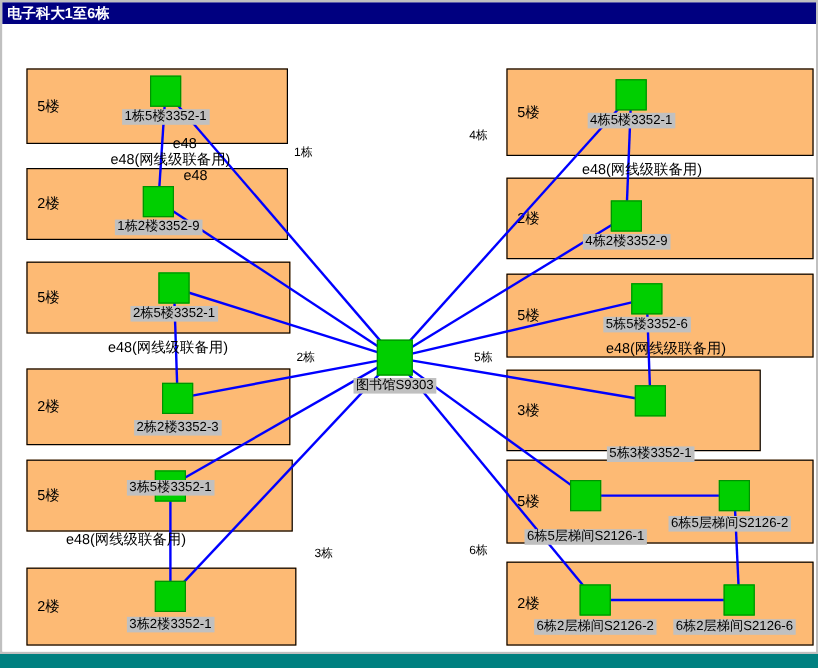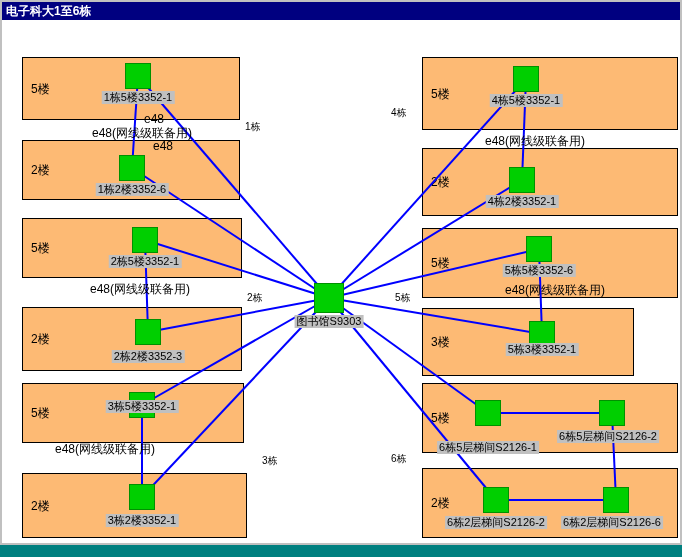--- a/index.html
+++ b/index.html
@@ -146,30 +146,30 @@
     <div class="node" style="left:511px;top:46px"></div>
     <div class="node" style="left:507px;top:147px"></div>
     <div class="node" style="left:524px;top:216px"></div>
     <div class="node" style="left:527px;top:301px"></div>
     <div class="node" style="left:473px;top:380px"></div>
     <div class="node" style="left:597px;top:380px"></div>
     <div class="node" style="left:481px;top:467px"></div>
     <div class="node" style="left:601px;top:467px"></div>
 
     <span class="nlabel" style="left:136px;top:71px">1栋5楼3352-1</span>
-    <span class="nlabel" style="left:130px;top:163px">1栋2楼3352-6</span>
+    <span class="nlabel" style="left:130px;top:163px">1栋2楼3352-9</span>
     <span class="nlabel" style="left:143px;top:235px">2栋5楼3352-1</span>
     <span class="nlabel" style="left:146px;top:330px">2栋2楼3352-3</span>
     <span class="nlabel" style="left:140px;top:380px">3栋5楼3352-1</span>
     <span class="nlabel" style="left:140px;top:494px">3栋2楼3352-1</span>
     <span class="nlabel" style="left:327px;top:295px">图书馆S9303</span>
     <span class="nlabel" style="left:524px;top:74px">4栋5楼3352-1</span>
-    <span class="nlabel" style="left:520px;top:175px">4栋2楼3352-1</span>
+    <span class="nlabel" style="left:520px;top:175px">4栋2楼3352-9</span>
     <span class="nlabel" style="left:537px;top:244px">5栋5楼3352-6</span>
-    <span class="nlabel" style="left:540px;top:323px">5栋3楼3352-1</span>
+    <span class="nlabel" style="left:540px;top:352px">5栋3楼3352-1</span>
     <span class="nlabel" style="left:486px;top:421px">6栋5层梯间S2126-1</span>
     <span class="nlabel" style="left:606px;top:410px">6栋5层梯间S2126-2</span>
     <span class="nlabel" style="left:494px;top:496px">6栋2层梯间S2126-2</span>
     <span class="nlabel" style="left:610px;top:496px">6栋2层梯间S2126-6</span>
 
     <span class="bldg" style="left:243px;top:100px">1栋</span>
     <span class="bldg" style="left:245px;top:271px">2栋</span>
     <span class="bldg" style="left:260px;top:434px">3栋</span>
     <span class="bldg" style="left:389px;top:86px">4栋</span>
     <span class="bldg" style="left:393px;top:271px">5栋</span>

